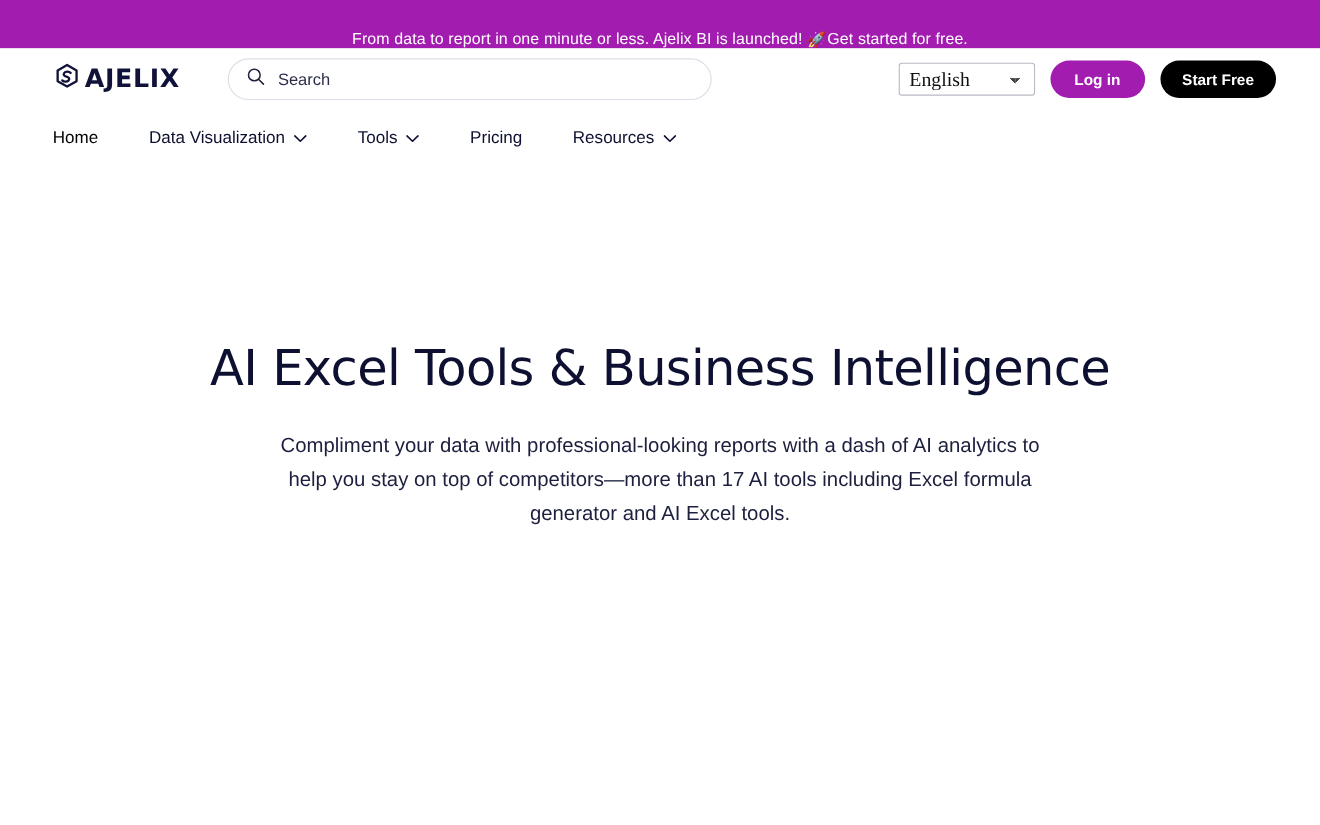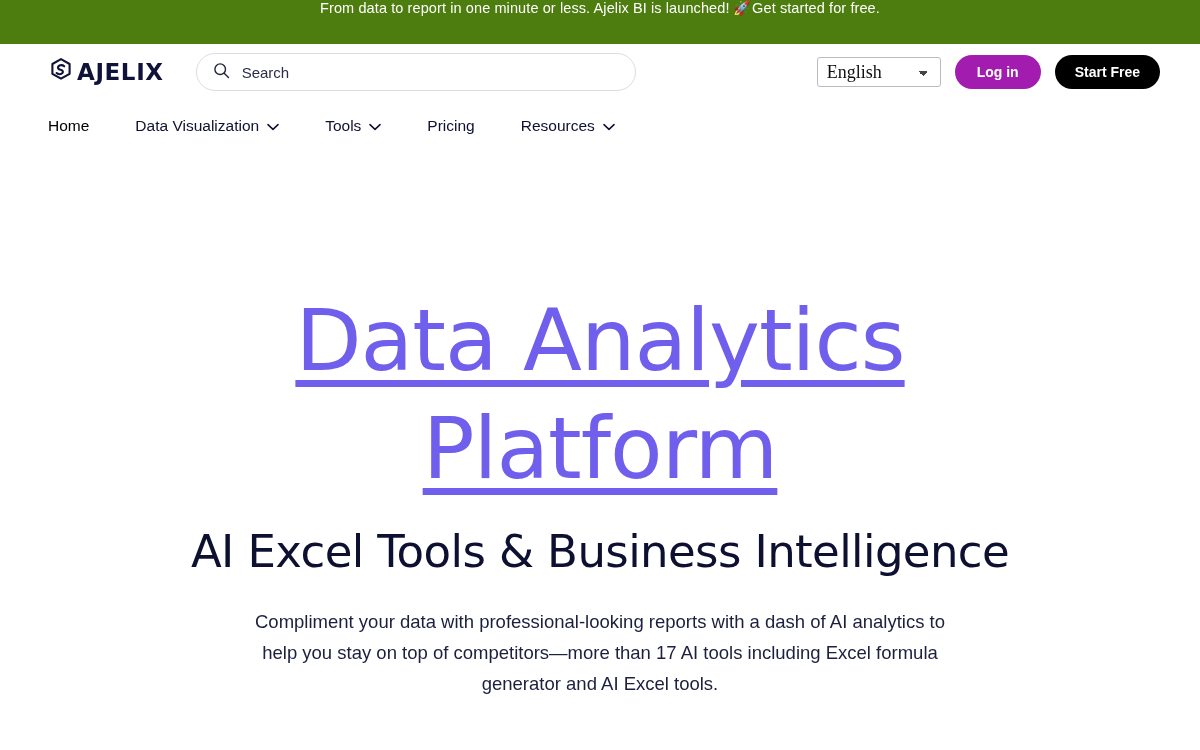--- a/index.html
+++ b/index.html
@@ -13,24 +13,24 @@
     background: #ffffff;
     font-family: "Liberation Sans", sans-serif;
     overflow: hidden;
     color: #0d1030;
   }
 
   
   .announcement {
     height: 44px;
     width: 100%;
-    background: #4d7c0f;
+    background: #a21caf;
     color: #ffffff;
     display: flex;
-    align-items: flex-start;
+    align-items: flex-end;
     justify-content: center;
     font-size: 14.5px;
     letter-spacing: 0.1px;
   }
   .announcement .ann-text { white-space: nowrap; }
   .announcement .ann-link {
     color: #ffffff;
     text-decoration: none;
     white-space: nowrap;
   }
@@ -46,21 +46,21 @@
     padding: 0 40px 0 48px;
     position: relative;
   }
 
   .logo {
     display: flex;
     align-items: center;
     gap: 3px;
     flex: 0 0 auto;
     cursor: pointer;
-    margin-right: 32px;
+    margin-right: 43px;
   }
   .logo-mark { display: block; }
   .logo-word {
     font-size: 23px;
     font-weight: 700;
     letter-spacing: 0.6px;
     color: #10123a;
     font-family: "DejaVu Sans", sans-serif;
     line-height: 1;
   }
@@ -267,19 +267,15 @@
     <span>Resources</span>
     <span class="caret">
       <svg width="12" height="8" viewBox="0 0 12 8" aria-hidden="true">
         <polyline points="1,1.6 6,6.4 11,1.6" fill="none" stroke="#0d1030" stroke-width="1.5" stroke-linecap="round" stroke-linejoin="round"></polyline>
       </svg>
     </span>
   </div>
 </nav>
 
 <section class="hero">
-  <h1 class="hero-title">
-    <span class="underlined">Data Analytics</span><br>
-    <span class="underlined">Platform</span>
-  </h1>
   <h2 class="hero-subtitle">AI Excel Tools &amp; Business Intelligence</h2>
   <p class="hero-desc">Compliment your data with professional-looking reports with a dash of AI analytics to help you stay on top of competitors—more than 17 AI tools including Excel formula generator and AI Excel tools.</p>
 </section>
 
 </body></html>

